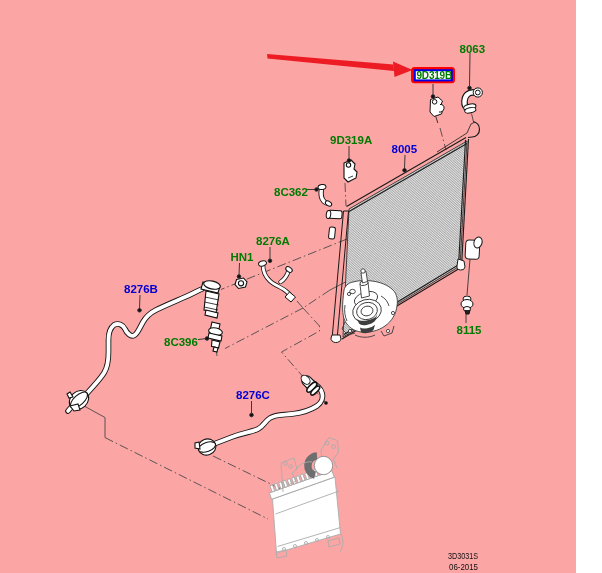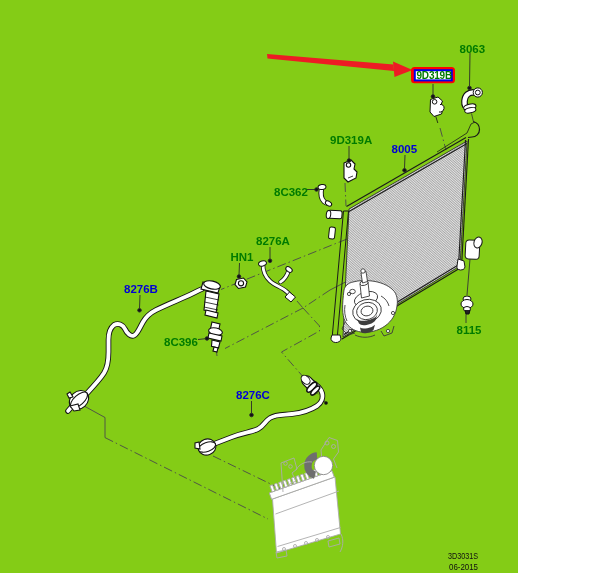--- a/index.html
+++ b/index.html
@@ -1,16 +1,16 @@
 <!DOCTYPE html>
 <html><head>
 <meta charset="utf-8">
 <style>
   html,body{margin:0;padding:0;background:#ffffff;}
-  .wrap{position:relative;width:518px;height:573px;background:#84cc16;overflow:hidden;
+  .wrap{position:relative;width:576px;height:573px;background:#fca5a5;overflow:hidden;
         font-family:"Liberation Sans", sans-serif;}
   svg{position:absolute;left:0;top:0;}
   .lbl{font-family:"Liberation Sans", sans-serif;font-weight:bold;font-size:11.5px;}
   .g{fill:#007b00;}
   .b{fill:#0000d6;}
 </style>
 </head>
 <body>
 <div class="wrap">
 <svg width="602" height="573" viewBox="0 0 602 573">

